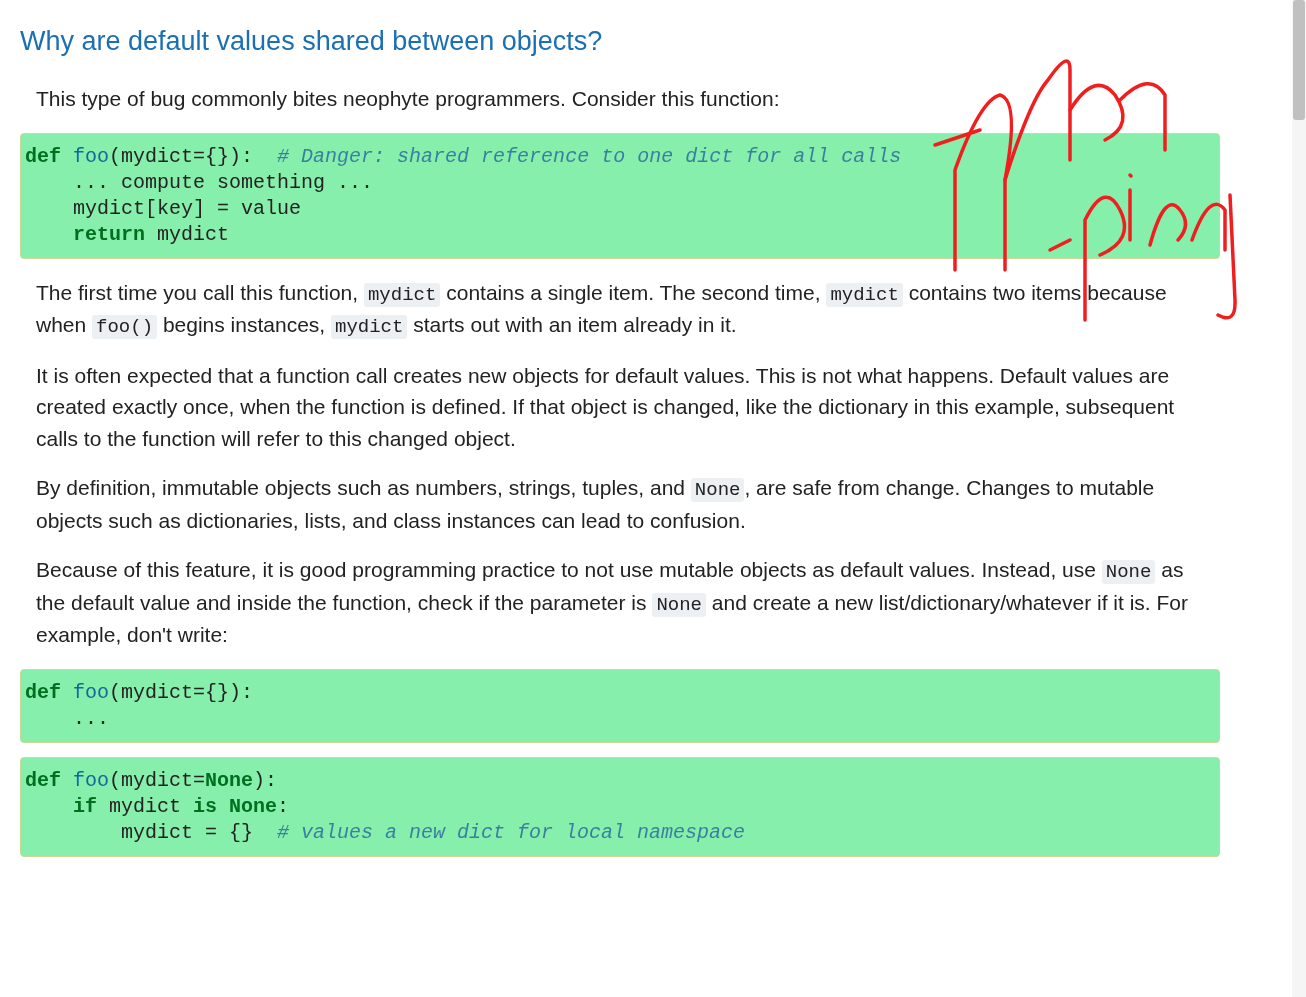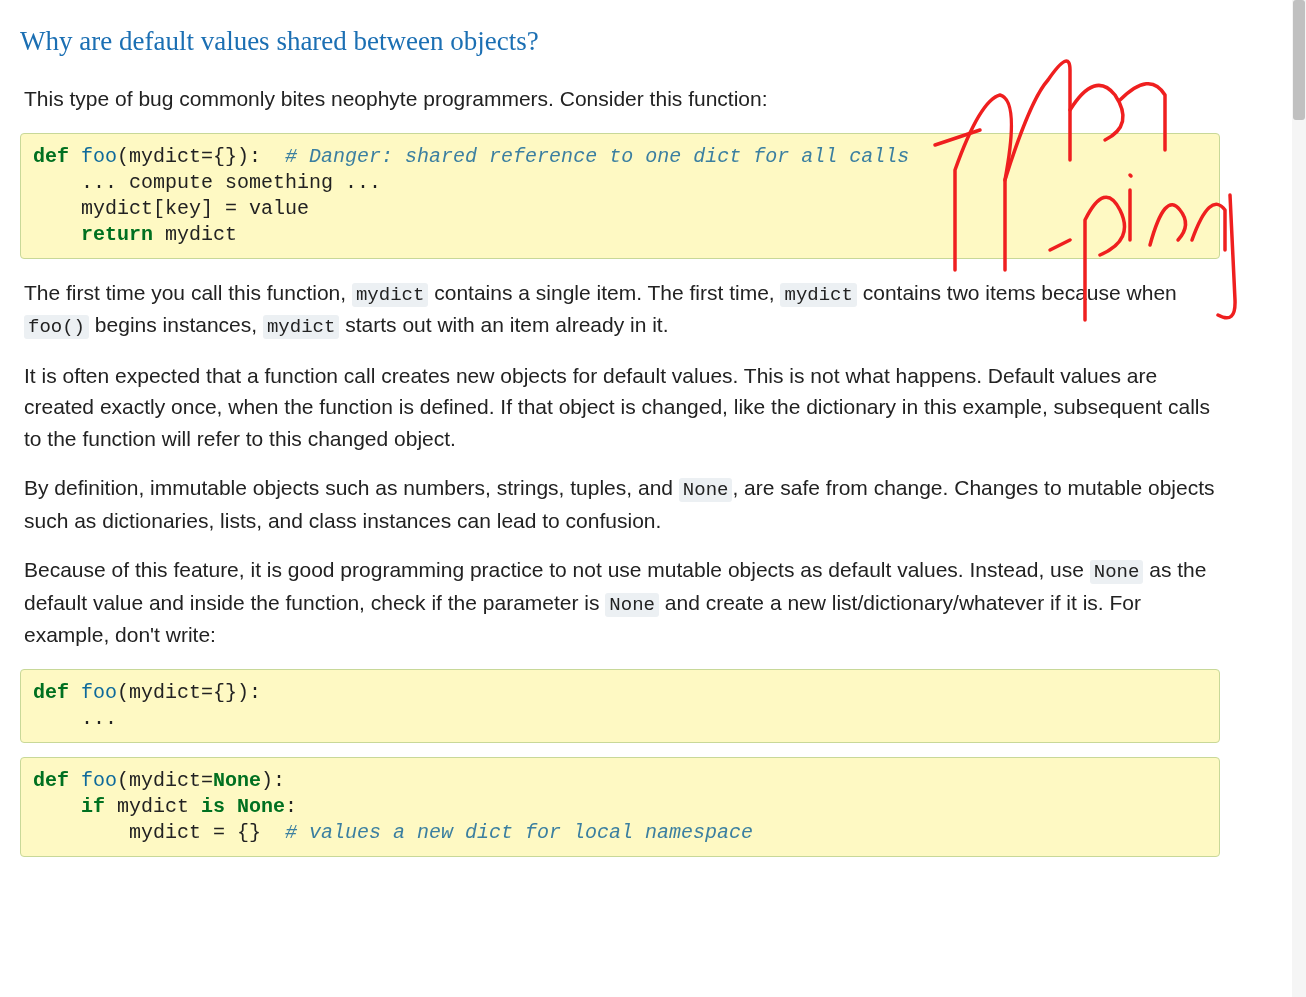--- a/index.html
+++ b/index.html
@@ -19,41 +19,40 @@
     padding: 0 20px 0 20px;
     box-sizing: border-box;
     width: 1240px;
   }
   h2.heading {
     color: #1b6fb3;
     font-weight: 500;
     font-size: 27px;
     margin: 24px 0 24px 0;
     line-height: 1.3;
-    font-family: Liberation Serif, serif;
   }
   p {
     font-size: 21px;
     line-height: 1.5;
-    margin: 18px 4px;
+    margin: 18px 16px;
     color: #222222;
   }
   code.lit {
     background: #ecf0f3;
     border-radius: 3px;
     padding: 1px 4px;
     font-family: "SFMono-Regular", Consolas, "Liberation Mono", Menlo, monospace;
     font-size: 19px;
     color: #222222;
   }
   pre.codeblock {
-    background: #fef9c3;
+    background: #86efac;
     border: 1px solid #c8d898;
     border-radius: 4px;
-    padding: 10px 12px;
+    padding: 10px 4px;
     margin: 14px 0;
     font-family: "SFMono-Regular", Consolas, "Liberation Mono", Menlo, monospace;
     font-size: 20px;
     line-height: 1.3;
     overflow: auto;
     white-space: pre;
   }
   
   .tok-kw   { color: #007020; font-weight: bold; }   
   .tok-fn   { color: #0e6a9b; }                       
@@ -97,21 +96,21 @@
   <h2 class="heading">Why are default values shared between objects?</h2>
 
   <p>This type of bug commonly bites neophyte programmers. Consider this function:</p>
 
   <pre class="codeblock"><span class="tok-kw">def</span> <span class="tok-fn">foo</span><span>(mydict={}):  </span><span class="tok-cm"># Danger: shared reference to one dict for all calls</span>
 <span>    ... compute something ...</span>
 <span>    mydict[key] = value</span>
     <span class="tok-kw">return</span><span> mydict</span></pre>
 
   <p>
-    <span>The first time you call this function, </span><code class="lit">mydict</code><span> contains a single item. The first time, </span><code class="lit">mydict</code><span> contains two items because when </span><code class="lit">foo()</code><span> begins instances, </span><code class="lit">mydict</code><span> starts out with an item already in it.</span>
+    <span>The first time you call this function, </span><code class="lit">mydict</code><span> contains a single item. The second time, </span><code class="lit">mydict</code><span> contains two items because when </span><code class="lit">foo()</code><span> begins instances, </span><code class="lit">mydict</code><span> starts out with an item already in it.</span>
   </p>
 
   <p>It is often expected that a function call creates new objects for default values. This is not what happens. Default values are created exactly once, when the function is defined. If that object is changed, like the dictionary in this example, subsequent calls to the function will refer to this changed object.</p>
 
   <p>
     <span>By definition, immutable objects such as numbers, strings, tuples, and </span><code class="lit">None</code><span>, are safe from change. Changes to mutable objects such as dictionaries, lists, and class instances can lead to confusion.</span>
   </p>
 
   <p>
     <span>Because of this feature, it is good programming practice to not use mutable objects as default values. Instead, use </span><code class="lit">None</code><span> as the default value and inside the function, check if the parameter is </span><code class="lit">None</code><span> and create a new list/dictionary/whatever if it is. For example, don't write:</span>

